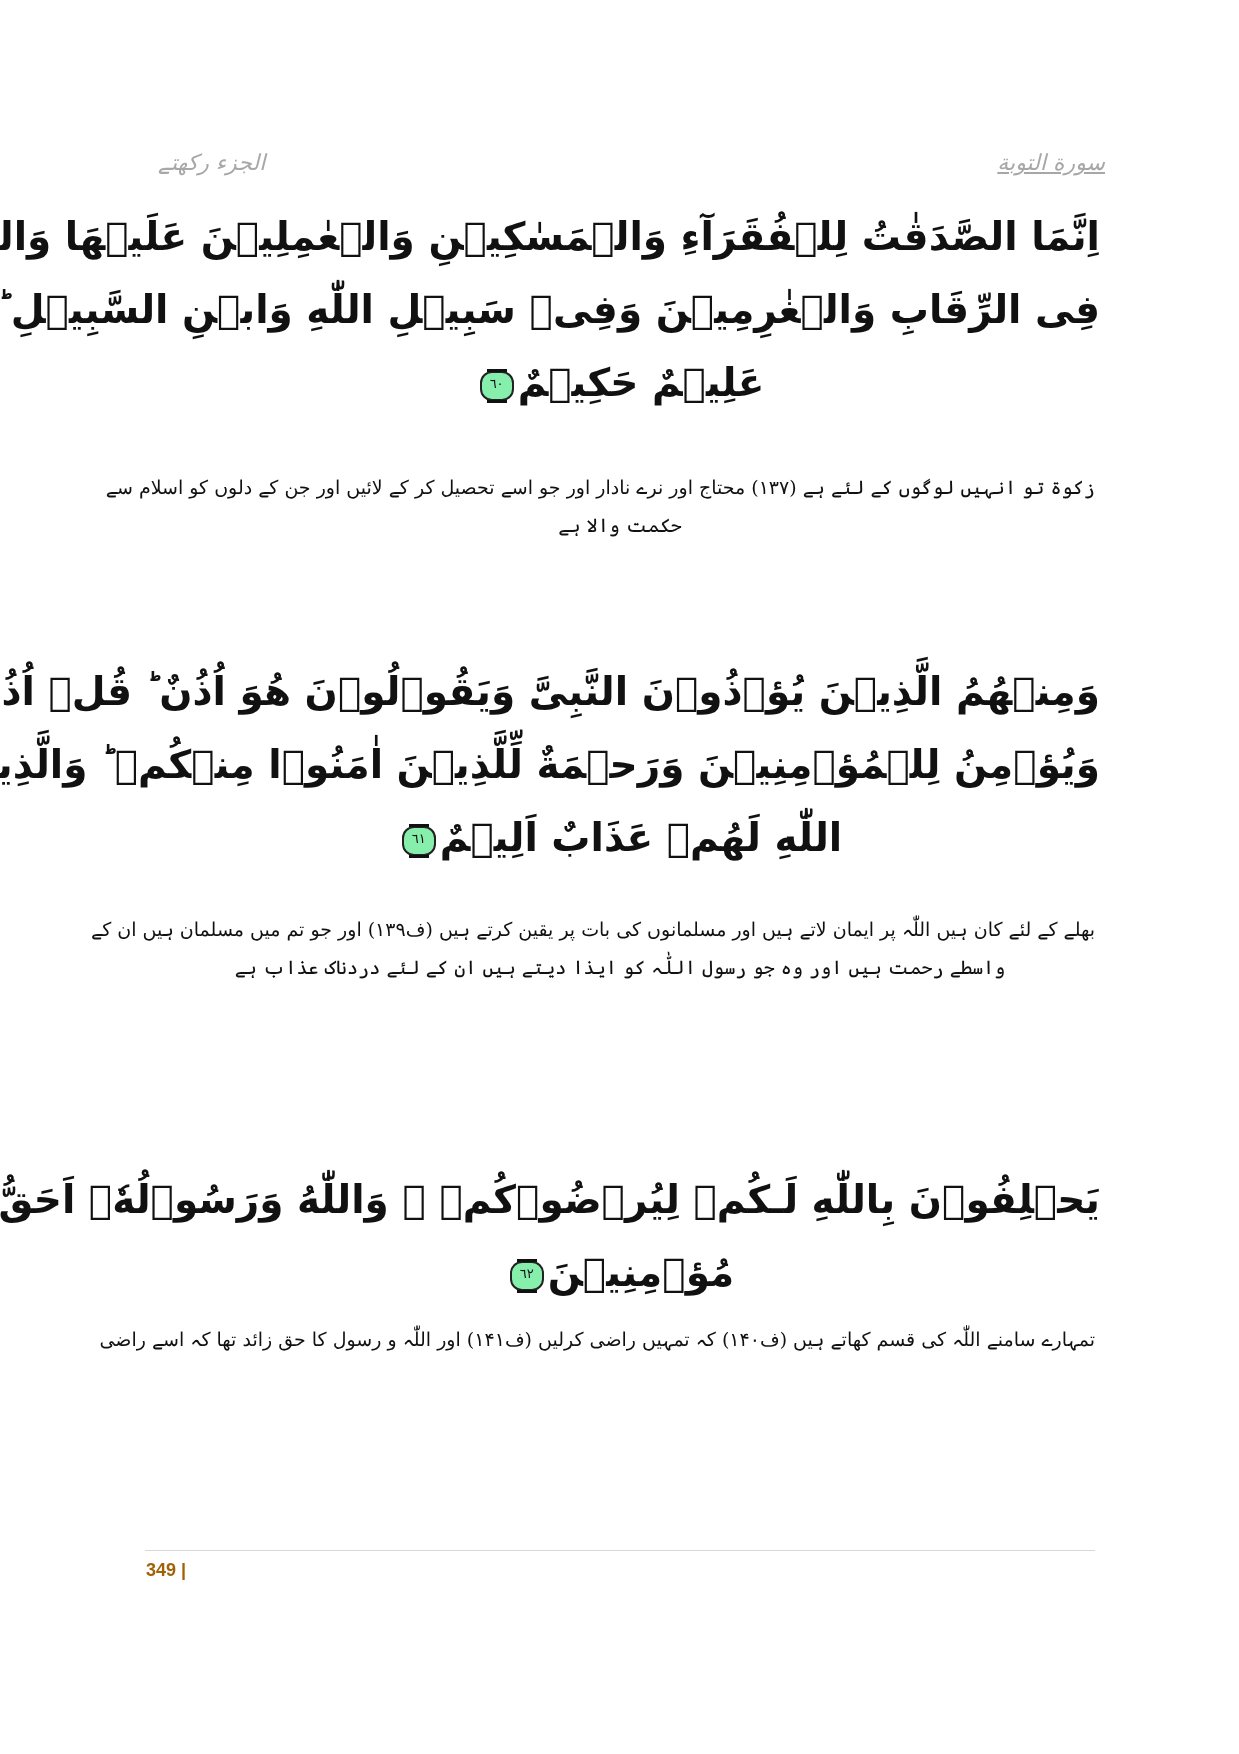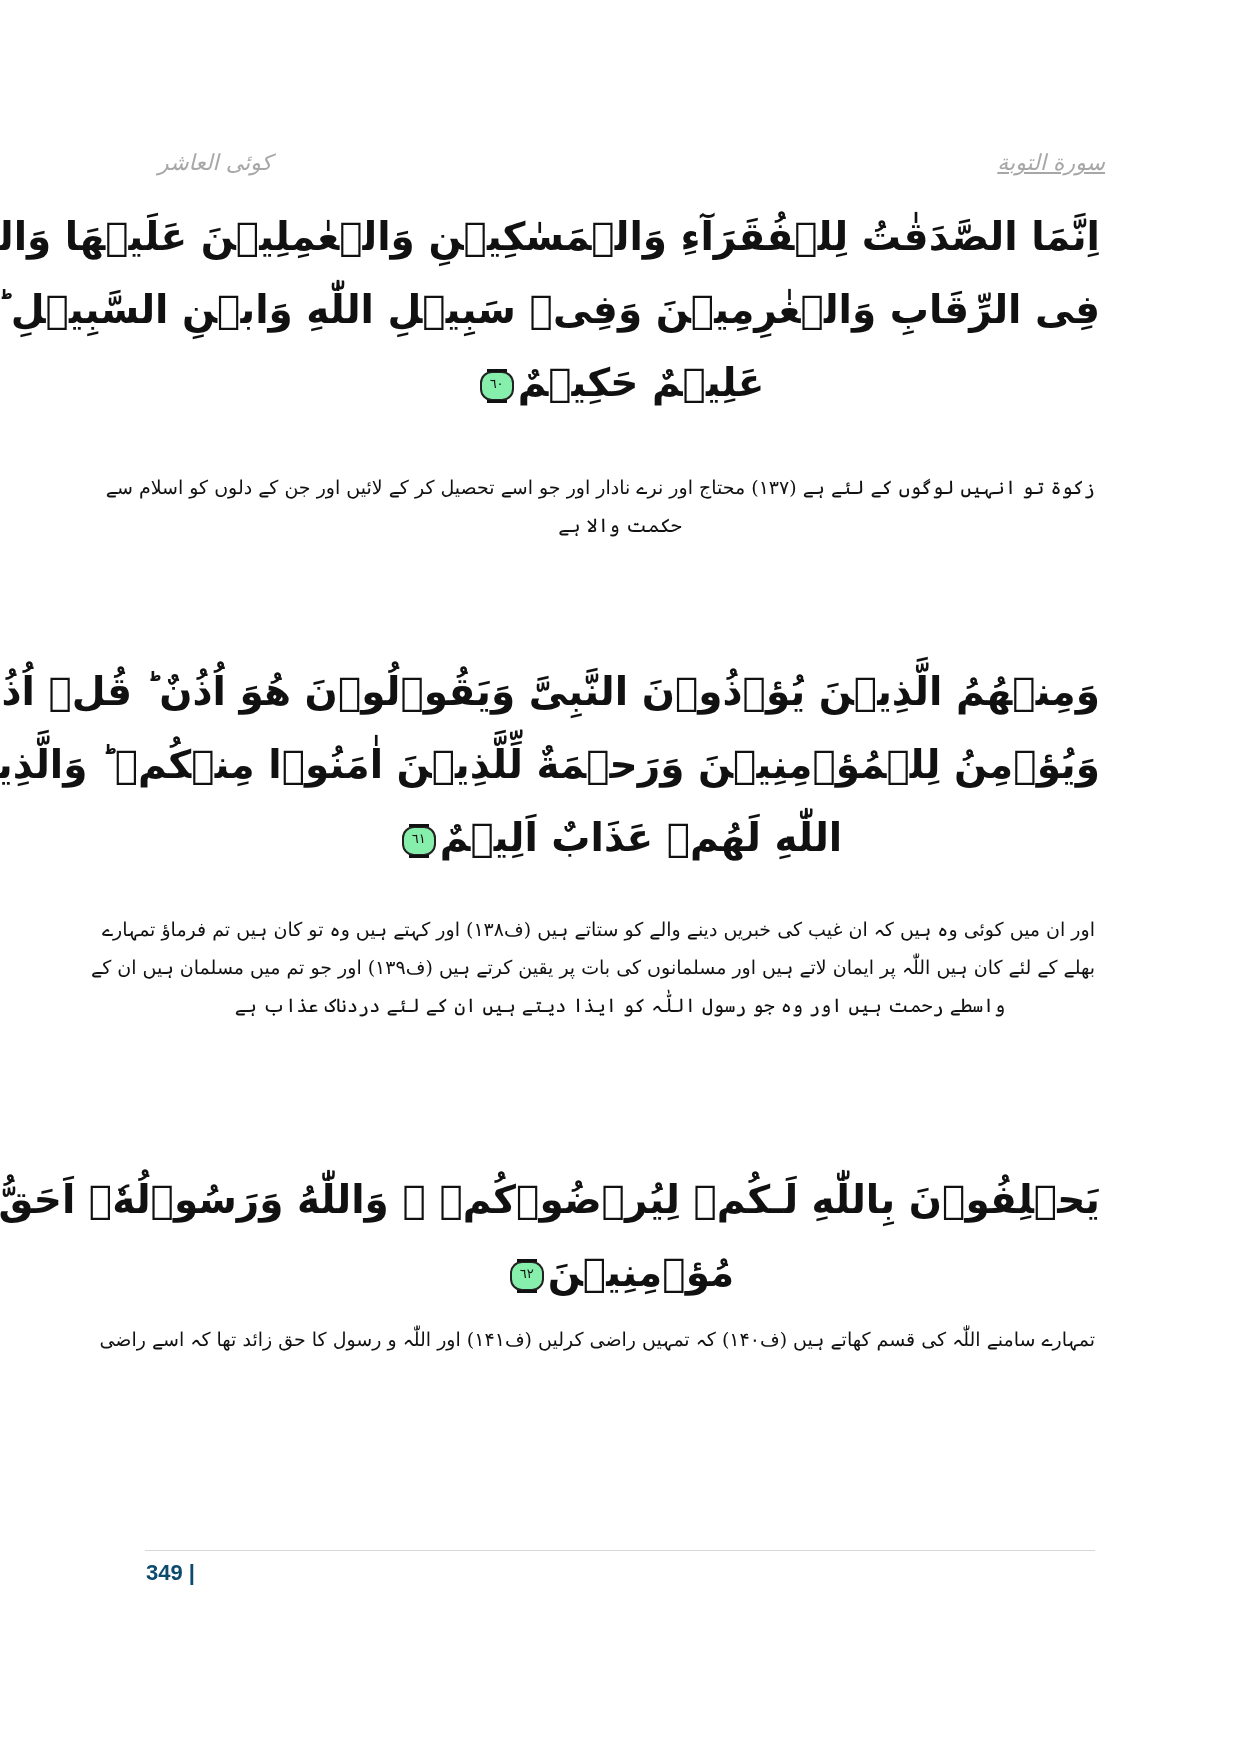--- a/index.html
+++ b/index.html
@@ -23,47 +23,46 @@
 
   .ayah-mark { display: inline-block; width: 30px; height: 26px; border: 2px solid #222; border-radius: 12px;
                font-size: 13px; line-height: 22px; text-align: center; vertical-align: middle; margin: 0 4px;
                font-weight: normal; position: relative; background: #86efac; }
   .ayah-mark::before, .ayah-mark::after { content: ""; position: absolute; left: 5px; right: 5px; height: 3px; background: #111; }
   .ayah-mark::before { top: -4px; }
   .ayah-mark::after { bottom: -4px; }
 
   .footer-rule { position: absolute; left: 145px; width: 950px; top: 1550px; height: 1px; background: #d8d8d8; }
   .page-num { position: absolute; left: 146px; top: 1560px; font-family: "Liberation Sans", sans-serif;
-              font-weight: bold; font-size: 22px; color: #0c4a6e; }
+              font-weight: bold; font-size: 18px; color: #a16207; }
 </style>
 </head>
 <body>
 
 <div class="page">
 
-  <div class="hdr hdr-left">کوئی العاشر</div>
+  <div class="hdr hdr-left">الجزء رکھتے</div>
   <div class="hdr hdr-right">سورة التوبة</div>
 
   <div class="ar" style="top:200px;">
     <span class="line">اِنَّمَا الصَّدَقٰتُ لِلۡفُقَرَآءِ وَالۡمَسٰكِيۡنِ وَالۡعٰمِلِيۡنَ عَلَيۡهَا وَالۡمُؤَلَّفَةِ قُلُوۡبُهُمۡ وَ</span>
     <span class="line">فِى الرِّقَابِ وَالۡغٰرِمِيۡنَ وَفِىۡ سَبِيۡلِ اللّٰهِ وَابۡنِ السَّبِيۡلِ ؕ فَرِيۡضَةً مِّنَ اللّٰهِ ؕ وَاللّٰهُ</span>
     <span class="line last"><span>عَلِيۡمٌ حَكِيۡمٌ</span><span class="ayah-mark">٦٠</span></span>
   </div>
   <div class="ur" style="top:455px;margin-top:13px;">
     <span class="line">زکوۃ تو انہیں لوگوں کے لئے ہے (۱۳۷) محتاج اور نرے نادار اور جو اسے تحصیل کر کے لائیں اور جن کے دلوں کو اسلام سے</span>
     <span class="line last">حکمت والا ہے</span>
   </div>
 
   <div class="ar" style="top:655px;">
     <span class="line">وَمِنۡهُمُ الَّذِيۡنَ يُؤۡذُوۡنَ النَّبِىَّ وَيَقُوۡلُوۡنَ هُوَ اُذُنٌ ؕ قُلۡ اُذُنُ خَيۡرٍ لَّـكُمۡ يُؤۡمِنُ بِاللّٰهِ</span>
     <span class="line">وَيُؤۡمِنُ لِلۡمُؤۡمِنِيۡنَ وَرَحۡمَةٌ لِّلَّذِيۡنَ اٰمَنُوۡا مِنۡكُمۡ ؕ وَالَّذِيۡنَ يُؤۡذُوۡنَ رَسُوۡلَ</span>
     <span class="line last"><span>اللّٰهِ لَهُمۡ عَذَابٌ اَلِيۡمٌ</span><span class="ayah-mark">٦١</span></span>
   </div>
   <div class="ur" style="top:910px;">
-    <span class="line">اور ان میں کوئی وہ ہیں کہ ان غیب کی خبریں دینے والے کو ستاتے ہیں (ف۱۳۸) اور کہتے ہیں وہ تو کان ہیں تم فرماؤ تمہارے</span>
     <span class="line">بھلے کے لئے کان ہیں اللّٰہ پر ایمان لاتے ہیں اور مسلمانوں کی بات پر یقین کرتے ہیں (ف۱۳۹) اور جو تم میں مسلمان ہیں ان کے</span>
     <span class="line last">واسطے رحمت ہیں اور وہ جو رسول اللّٰہ کو ایذا دیتے ہیں ان کے لئے دردناک عذاب ہے</span>
   </div>
 
   <div class="ar" style="top:1163px;">
     <span class="line">يَحۡلِفُوۡنَ بِاللّٰهِ لَـكُمۡ لِيُرۡضُوۡكُمۡ ۚ وَاللّٰهُ وَرَسُوۡلُهٗۤ اَحَقُّ اَنۡ يُّرۡضُوۡهُ اِنۡ كَانُوۡا</span>
     <span class="line last"><span>مُؤۡمِنِيۡنَ</span><span class="ayah-mark">٦٢</span></span>
   </div>
   <div class="ur" style="top:1320px;">
     <span class="line">تمہارے سامنے اللّٰہ کی قسم کھاتے ہیں (ف۱۴۰) کہ تمہیں راضی کرلیں (ف۱۴۱) اور اللّٰہ و رسول کا حق زائد تھا کہ اسے راضی</span>

